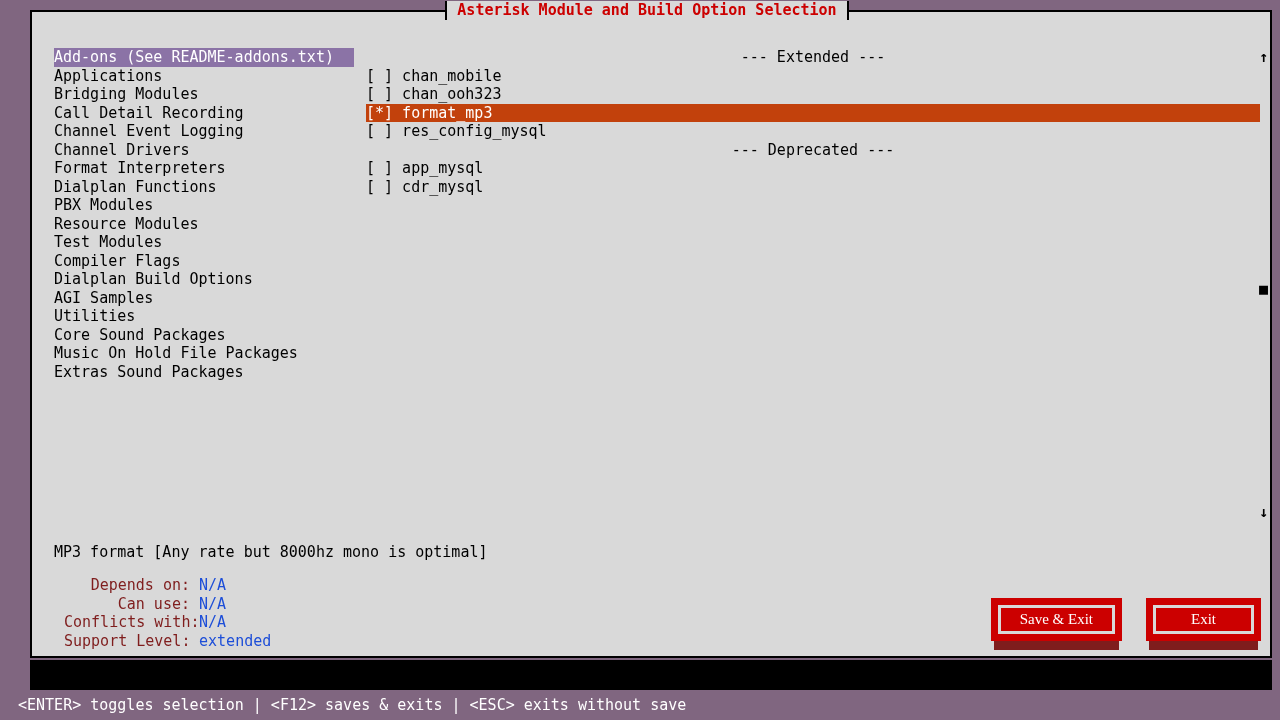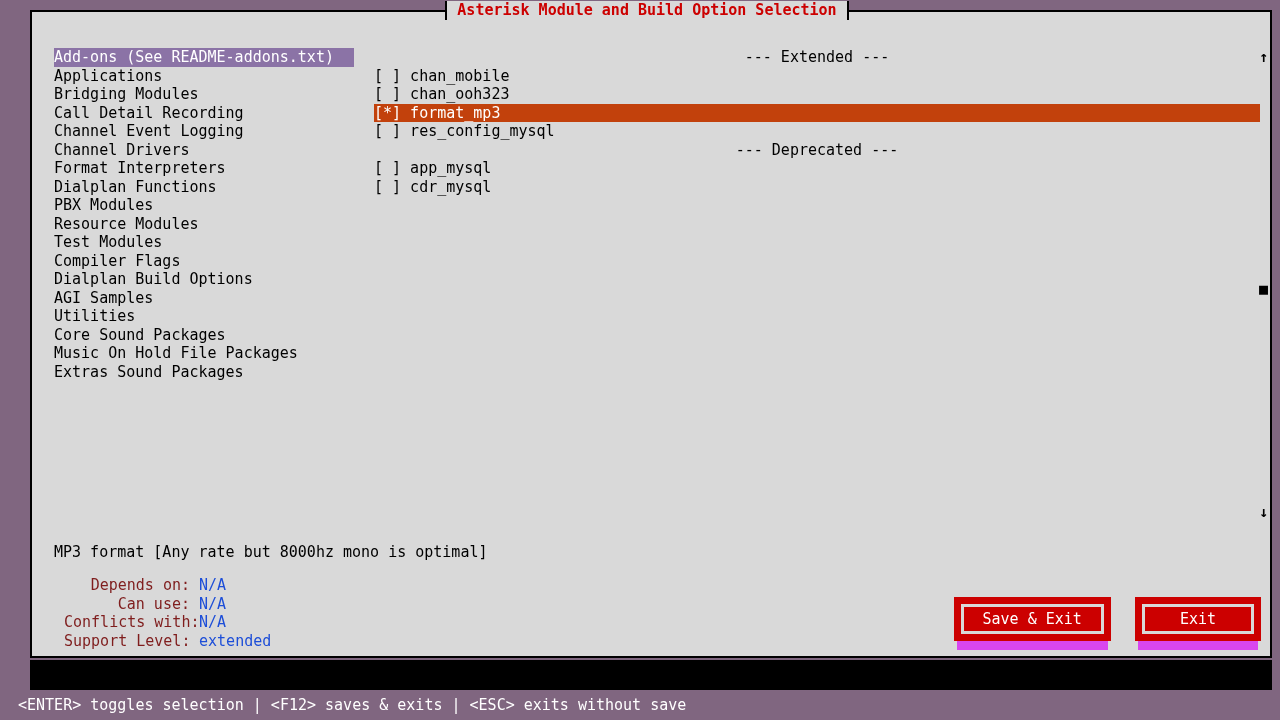--- a/index.html
+++ b/index.html
@@ -54,21 +54,21 @@
     color: #000;
     white-space: pre;
     cursor: pointer;
   }
   .left-col .row.selected {
     background: #8b73a6;
     color: #fff;
   }
   .right-col {
     flex: 1;
-    margin-left: 20px;
+    margin-left: 12px;
   }
   .right-col .section-head {
     text-align: center;
     color: #000;
     white-space: pre;
   }
   .right-col .optrow {
     color: #000;
     white-space: pre;
     cursor: pointer;
@@ -100,22 +100,23 @@
   .deps .val { color: #1d4ed8; }
   .deps div { white-space: pre; }
   .btn-wrap {
     position: absolute;
     right: 12px;
     bottom: 6px;
     display: flex;
     gap: 30px;
   }
   .btn-shadow {
-    background: #d946ef;
+    background: #7f1d1d;
     padding: 0 0 12px 12px;
+    font-family: Liberation Serif, serif;
   }
   .menubutton {
     background: #cc0000;
     border: 4px solid #cc0000;
     outline: 3px solid #cc0000;
     box-shadow: inset 0 0 0 3px #d9d9d9;
     color: #fff;
     font-family: inherit;
     font-size: inherit;
     padding: 6px 22px;

